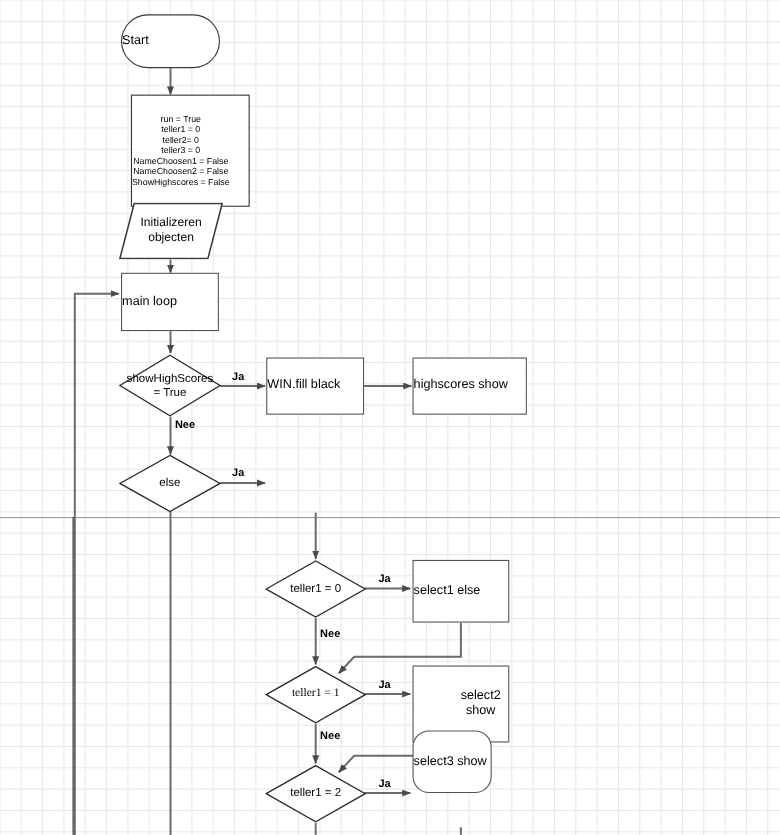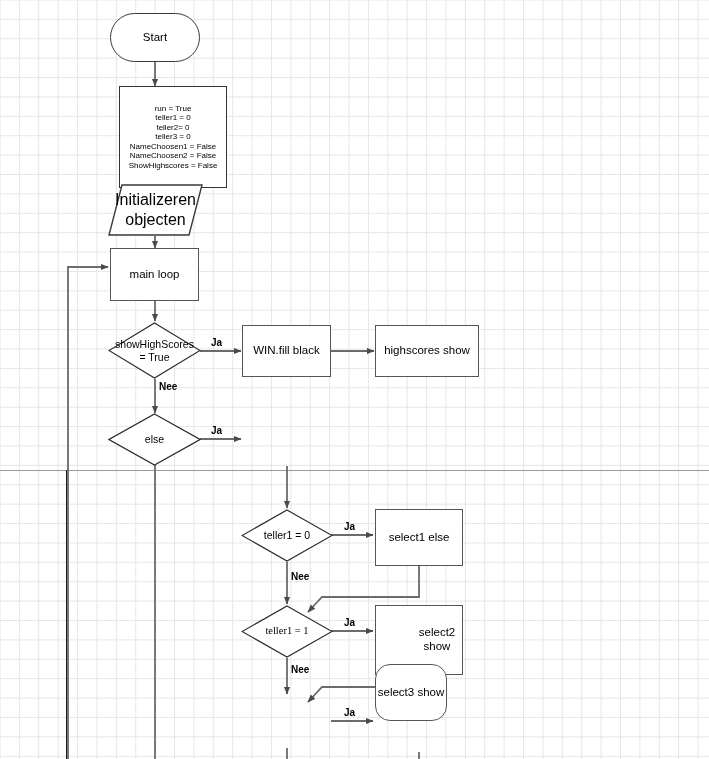--- a/index.html
+++ b/index.html
@@ -15,32 +15,32 @@
     background-size:19.4px 19.4px;
     background-position:-0.5px -0.5px;
   }
   .pagebreak-h{position:absolute;left:0;width:709px;height:1px;background:#9a9a9a;}
   .pagebreak-v{position:absolute;width:1px;background:#1a1a1a;}
 
   
   #wires{position:absolute;left:0;top:0;width:709px;height:759px;}
 
   .node{position:absolute;box-sizing:border-box;display:flex;align-items:center;
-        justify-content:center;text-align:center;color:#000;background:#fff;}
+        text-align:center;color:#000;background:#fff;}
   .node .lbl{display:block;line-height:1.18;}
 
   .terminal{border:1.3px solid #3a3a3a;border-radius:26px;font-size:11.5px;}
   .process{border:1.4px solid #555;font-size:11.5px;}
   .initbox{border:1.4px solid #333;font-size:8px;line-height:1.33;}
   .initbox .lbl{white-space:pre;}
 
   .parallelo{position:absolute;}
   .parallelo .ptxt{position:absolute;left:0;top:0;width:100%;height:100%;
       display:flex;align-items:center;justify-content:center;text-align:center;
-      font-size:16px;line-height:1.25;color:#000;}
+      font-size:11px;line-height:1.25;color:#000;}
 
   .diamond{position:absolute;}
   .diamond .dtxt{position:absolute;left:0;top:0;width:100%;height:100%;
       display:flex;align-items:center;justify-content:center;text-align:center;
       font-size:10.5px;line-height:1.2;color:#000;}
 
   .edge-label{position:absolute;font-size:10px;font-weight:bold;color:#000;
       background:transparent;white-space:nowrap;}
 </style>
 </head>
@@ -170,20 +170,26 @@
     <svg width="92" height="53" viewBox="0 0 92 53">
       <polygon points="46,1 91,26.5 46,52 1,26.5" fill="#ffffff" stroke="#2b2b2b" stroke-width="1.2"></polygon>
     </svg>
     <div class="dtxt">teller1 = 1</div>
   </div>
 
   <div class="node process" style="left:375px;top:605px;width:88px;height:70px;padding-left:36px;">
     <span class="lbl">select2 show</span>
   </div>
 
+  <div class="diamond" style="left:241px;top:695px;width:92px;height:53px;">
+    <svg width="92" height="53" viewBox="0 0 92 53">
+      <polygon points="46,1 91,26.5 46,52 1,26.5" fill="#ffffff" stroke="#2b2b2b" stroke-width="1.2"></polygon>
+    </svg>
+    <div class="dtxt">teller1 = 2</div>
+  </div>
 
   <div class="node process" style="left:375px;top:664px;width:72px;height:57px;border-radius:15px;">
     <span class="lbl">select3 show</span>
   </div>
 
   <div class="edge-label" style="left:211px;top:337px;">Ja</div>
   <div class="edge-label" style="left:159px;top:381px;">Nee</div>
   <div class="edge-label" style="left:211px;top:425px;">Ja</div>
   <div class="edge-label" style="left:344px;top:521px;">Ja</div>
   <div class="edge-label" style="left:291px;top:571px;">Nee</div>

